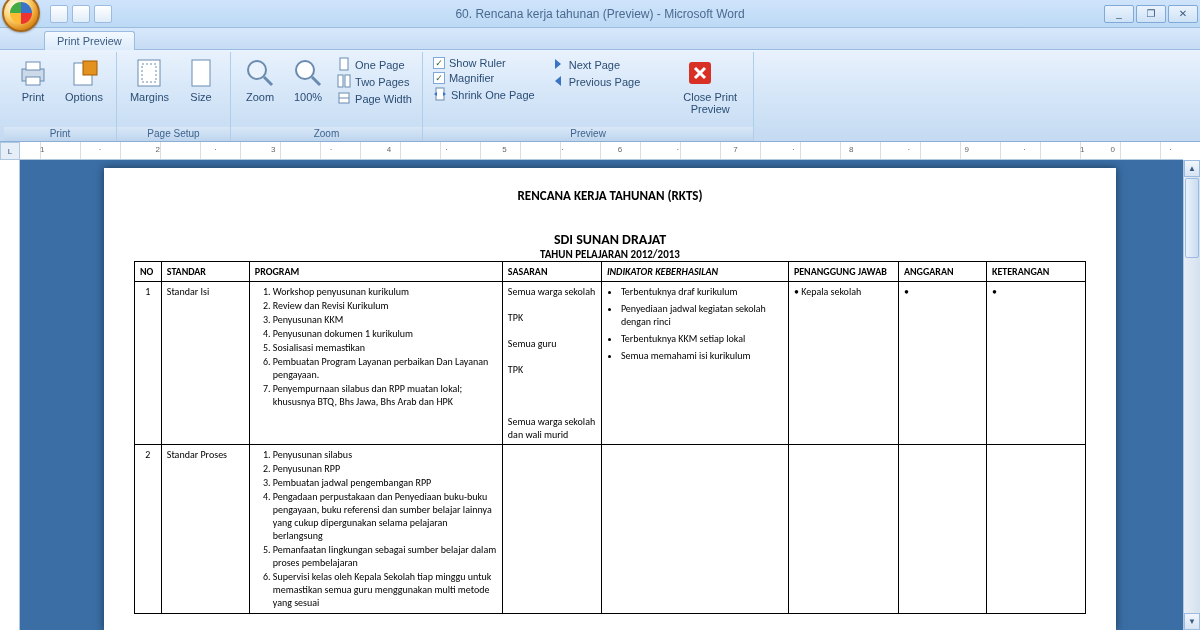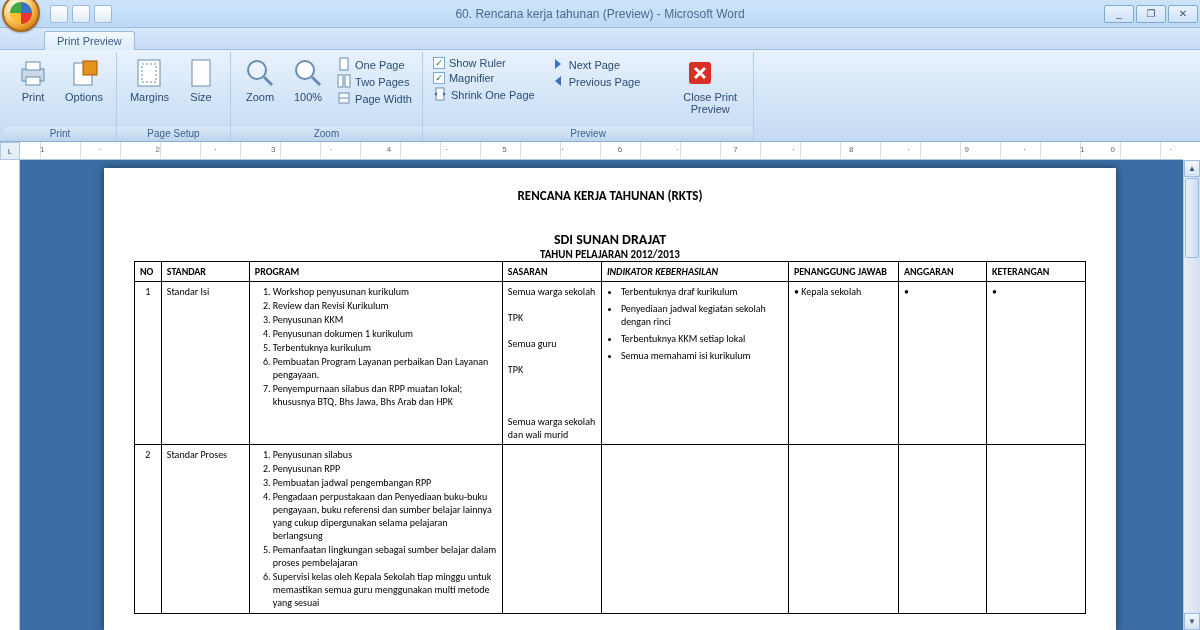--- a/index.html
+++ b/index.html
@@ -241,21 +241,21 @@
         <tbody id="doc-rows">
             <tr>
               <td class="num">1</td>
               <td>Standar Isi</td>
               <td>
                 <ol class="prog">
                   <li>Workshop penyusunan kurikulum</li>
                   <li>Review dan Revisi Kurikulum</li>
                   <li>Penyusunan KKM</li>
                   <li>Penyusunan dokumen 1 kurikulum</li>
-                  <li>Terbentuknya kurikulum</li>
+                  <li>Sosialisasi memastikan</li>
                   <li>Pembuatan Program Layanan perbaikan Dan    Layanan pengayaan.</li>
                   <li>Penyempurnaan silabus dan RPP muatan lokal;  khususnya BTQ, Bhs Jawa, Bhs Arab dan HPK</li>
                 </ol>
               </td>
               <td>Semua warga sekolah<br><br>TPK<br><br>Semua guru<br><br>TPK<br><br><br><br>Semua warga sekolah dan wali murid</td>
               <td>
                 <ul class="ind">
                   <li>Terbentuknya draf kurikulum</li>
                   <li>Penyediaan jadwal kegiatan sekolah dengan rinci</li>
                   <li>Terbentuknya KKM setiap lokal</li>

